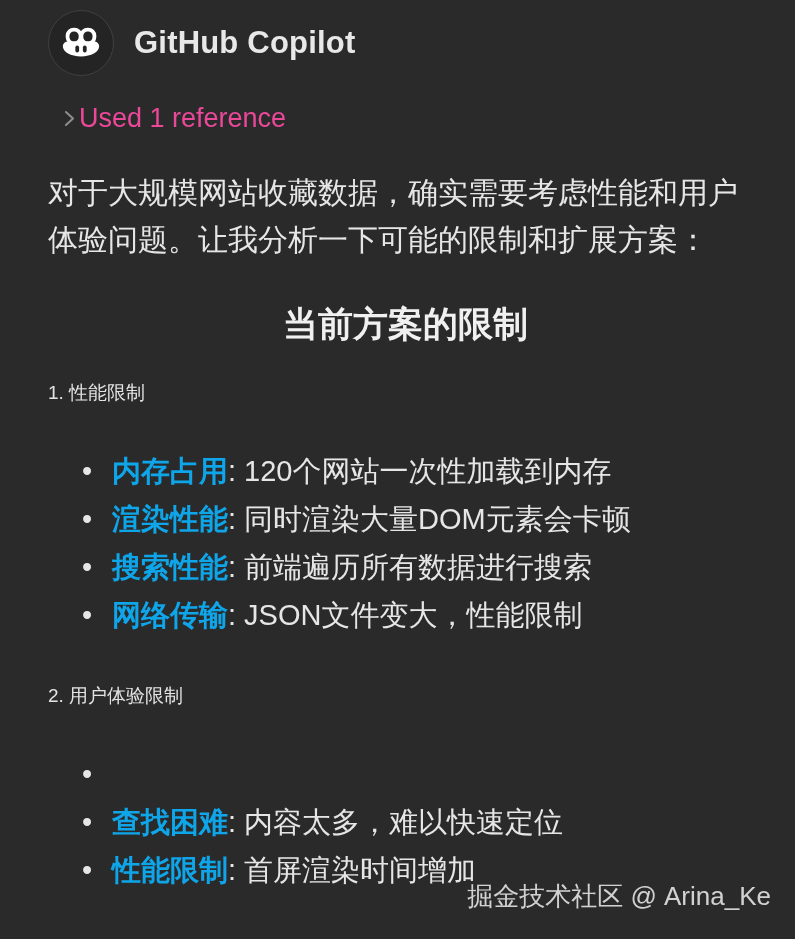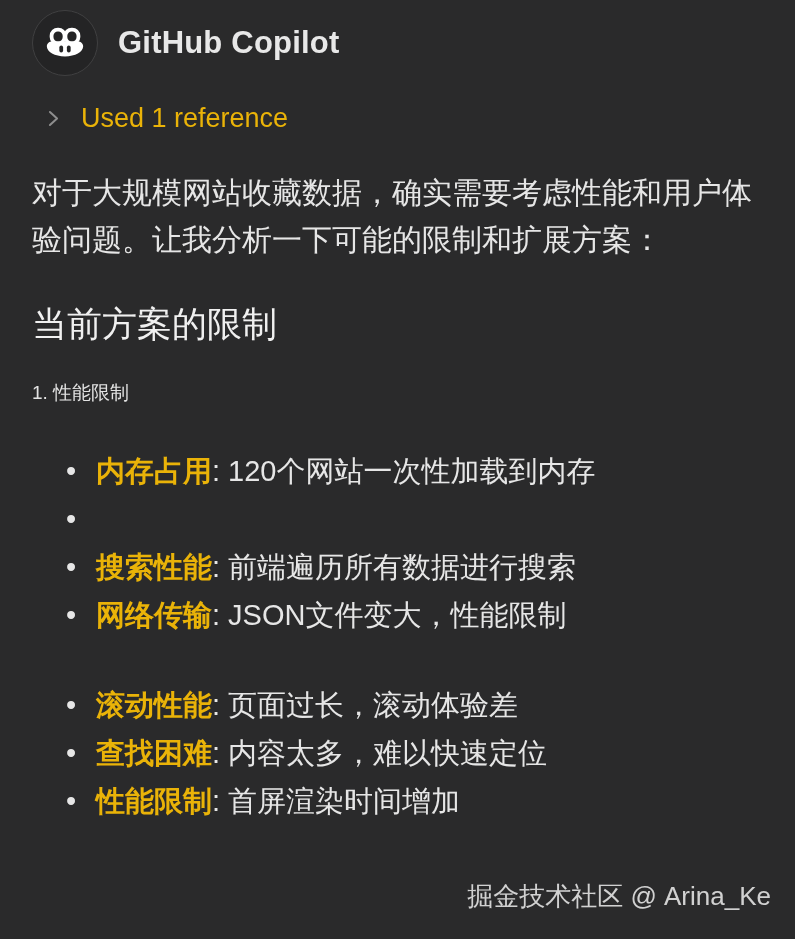--- a/index.html
+++ b/index.html
@@ -5,74 +5,75 @@
   html, body { margin: 0; padding: 0; }
   body {
     width: 795px;
     height: 939px;
     background: #2a2a2b;
     position: relative;
     overflow: hidden;
     font-family: "Liberation Sans", "DejaVu Sans", sans-serif;
     color: #e6e6e6;
   }
-  .content { padding: 10px 32px 0 32px; }
+  .content { padding: 10px 32px 0 32px; margin-left: 16px; }
 
   .header { display: flex; align-items: center; gap: 20px; }
   .avatar {
     width: 66px; height: 66px; box-sizing: border-box;
     border-radius: 50%;
     border: 1.5px solid #404041;
     background: #242425;
     display: flex; align-items: center; justify-content: center;
     flex: 0 0 auto;
   }
   .avatar svg { width: 42px; height: 34px; display: block; }
   .app-title {
     font-size: 31px; font-weight: 600; color: #e8e8e8; letter-spacing: 0.2px;
   }
 
   .reference {
-    display: flex; align-items: center; gap: 18px;
+    display: flex; align-items: center; 
     margin: 27px 0 0 12px;
-    color: #eab308; font-size: 27px;
+    color: #ec4899; font-size: 27px;
     cursor: pointer; user-select: none;
   }
   .reference svg { width: 19px; height: 19px; display: block; }
 
   .intro {
     margin-top: 35px;
     font-size: 30px; line-height: 47px;
     color: #e6e6e6;
     max-width: 742px;
   }
 
   .md-heading {
     margin: 40px 0 0 0;
-    font-size: 35px; font-weight: 400; color: #f0f0f0;
+    font-size: 35px; font-weight: 700; color: #f0f0f0;
     line-height: 1.2;
+    text-align: center;
   }
 
   .section-title {
     margin-top: 37px;
     font-size: 19px; font-weight: 400; color: #e3e3e3;
     line-height: 1.2;
   }
 
   ul.limit-list {
     list-style: none;
     margin: 42px 0 0 0;
     padding: 0 0 0 34px;
   }
   ul.limit-list li {
     display: flex; align-items: baseline;
     font-size: 29px; line-height: 48px; color: #e6e6e6;
   }
   .bullet { flex: 0 0 auto; width: 30px; color: #e6e6e6; }
-  .item-label { font-weight: 700; color: #eab308; }
+  .item-label { font-weight: 700; color: #0ea5e9; }
   .item-text { font-weight: 400; }
 
   .watermark {
     position: absolute;
     right: 24px; bottom: 25px;
     font-size: 26px;
     color: rgba(224, 224, 224, 0.92);
     white-space: nowrap;
   }
 </style>
@@ -111,36 +112,37 @@
 
   <div class="section-title">1. 性能限制</div>
 
   <ul class="limit-list">
     <li>
       <span class="bullet">•</span>
       <span><strong class="item-label">内存占用</strong><span class="item-text">: 120个网站一次性加载到内存</span></span>
     </li>
     <li>
       <span class="bullet">•</span>
+      <span><strong class="item-label">渲染性能</strong><span class="item-text">: 同时渲染大量DOM元素会卡顿</span></span>
     </li>
     <li>
       <span class="bullet">•</span>
       <span><strong class="item-label">搜索性能</strong><span class="item-text">: 前端遍历所有数据进行搜索</span></span>
     </li>
     <li>
       <span class="bullet">•</span>
       <span><strong class="item-label">网络传输</strong><span class="item-text">: JSON文件变大，性能限制</span></span>
     </li>
   </ul>
 
+  <div class="section-title" style="margin-top:46px;">2. 用户体验限制</div>
 
   <ul class="limit-list">
     <li>
       <span class="bullet">•</span>
-      <span><strong class="item-label">滚动性能</strong><span class="item-text">: 页面过长，滚动体验差</span></span>
     </li>
     <li>
       <span class="bullet">•</span>
       <span><strong class="item-label">查找困难</strong><span class="item-text">: 内容太多，难以快速定位</span></span>
     </li>
     <li>
       <span class="bullet">•</span>
       <span><strong class="item-label">性能限制</strong><span class="item-text">: 首屏渲染时间增加</span></span>
     </li>
   </ul>

